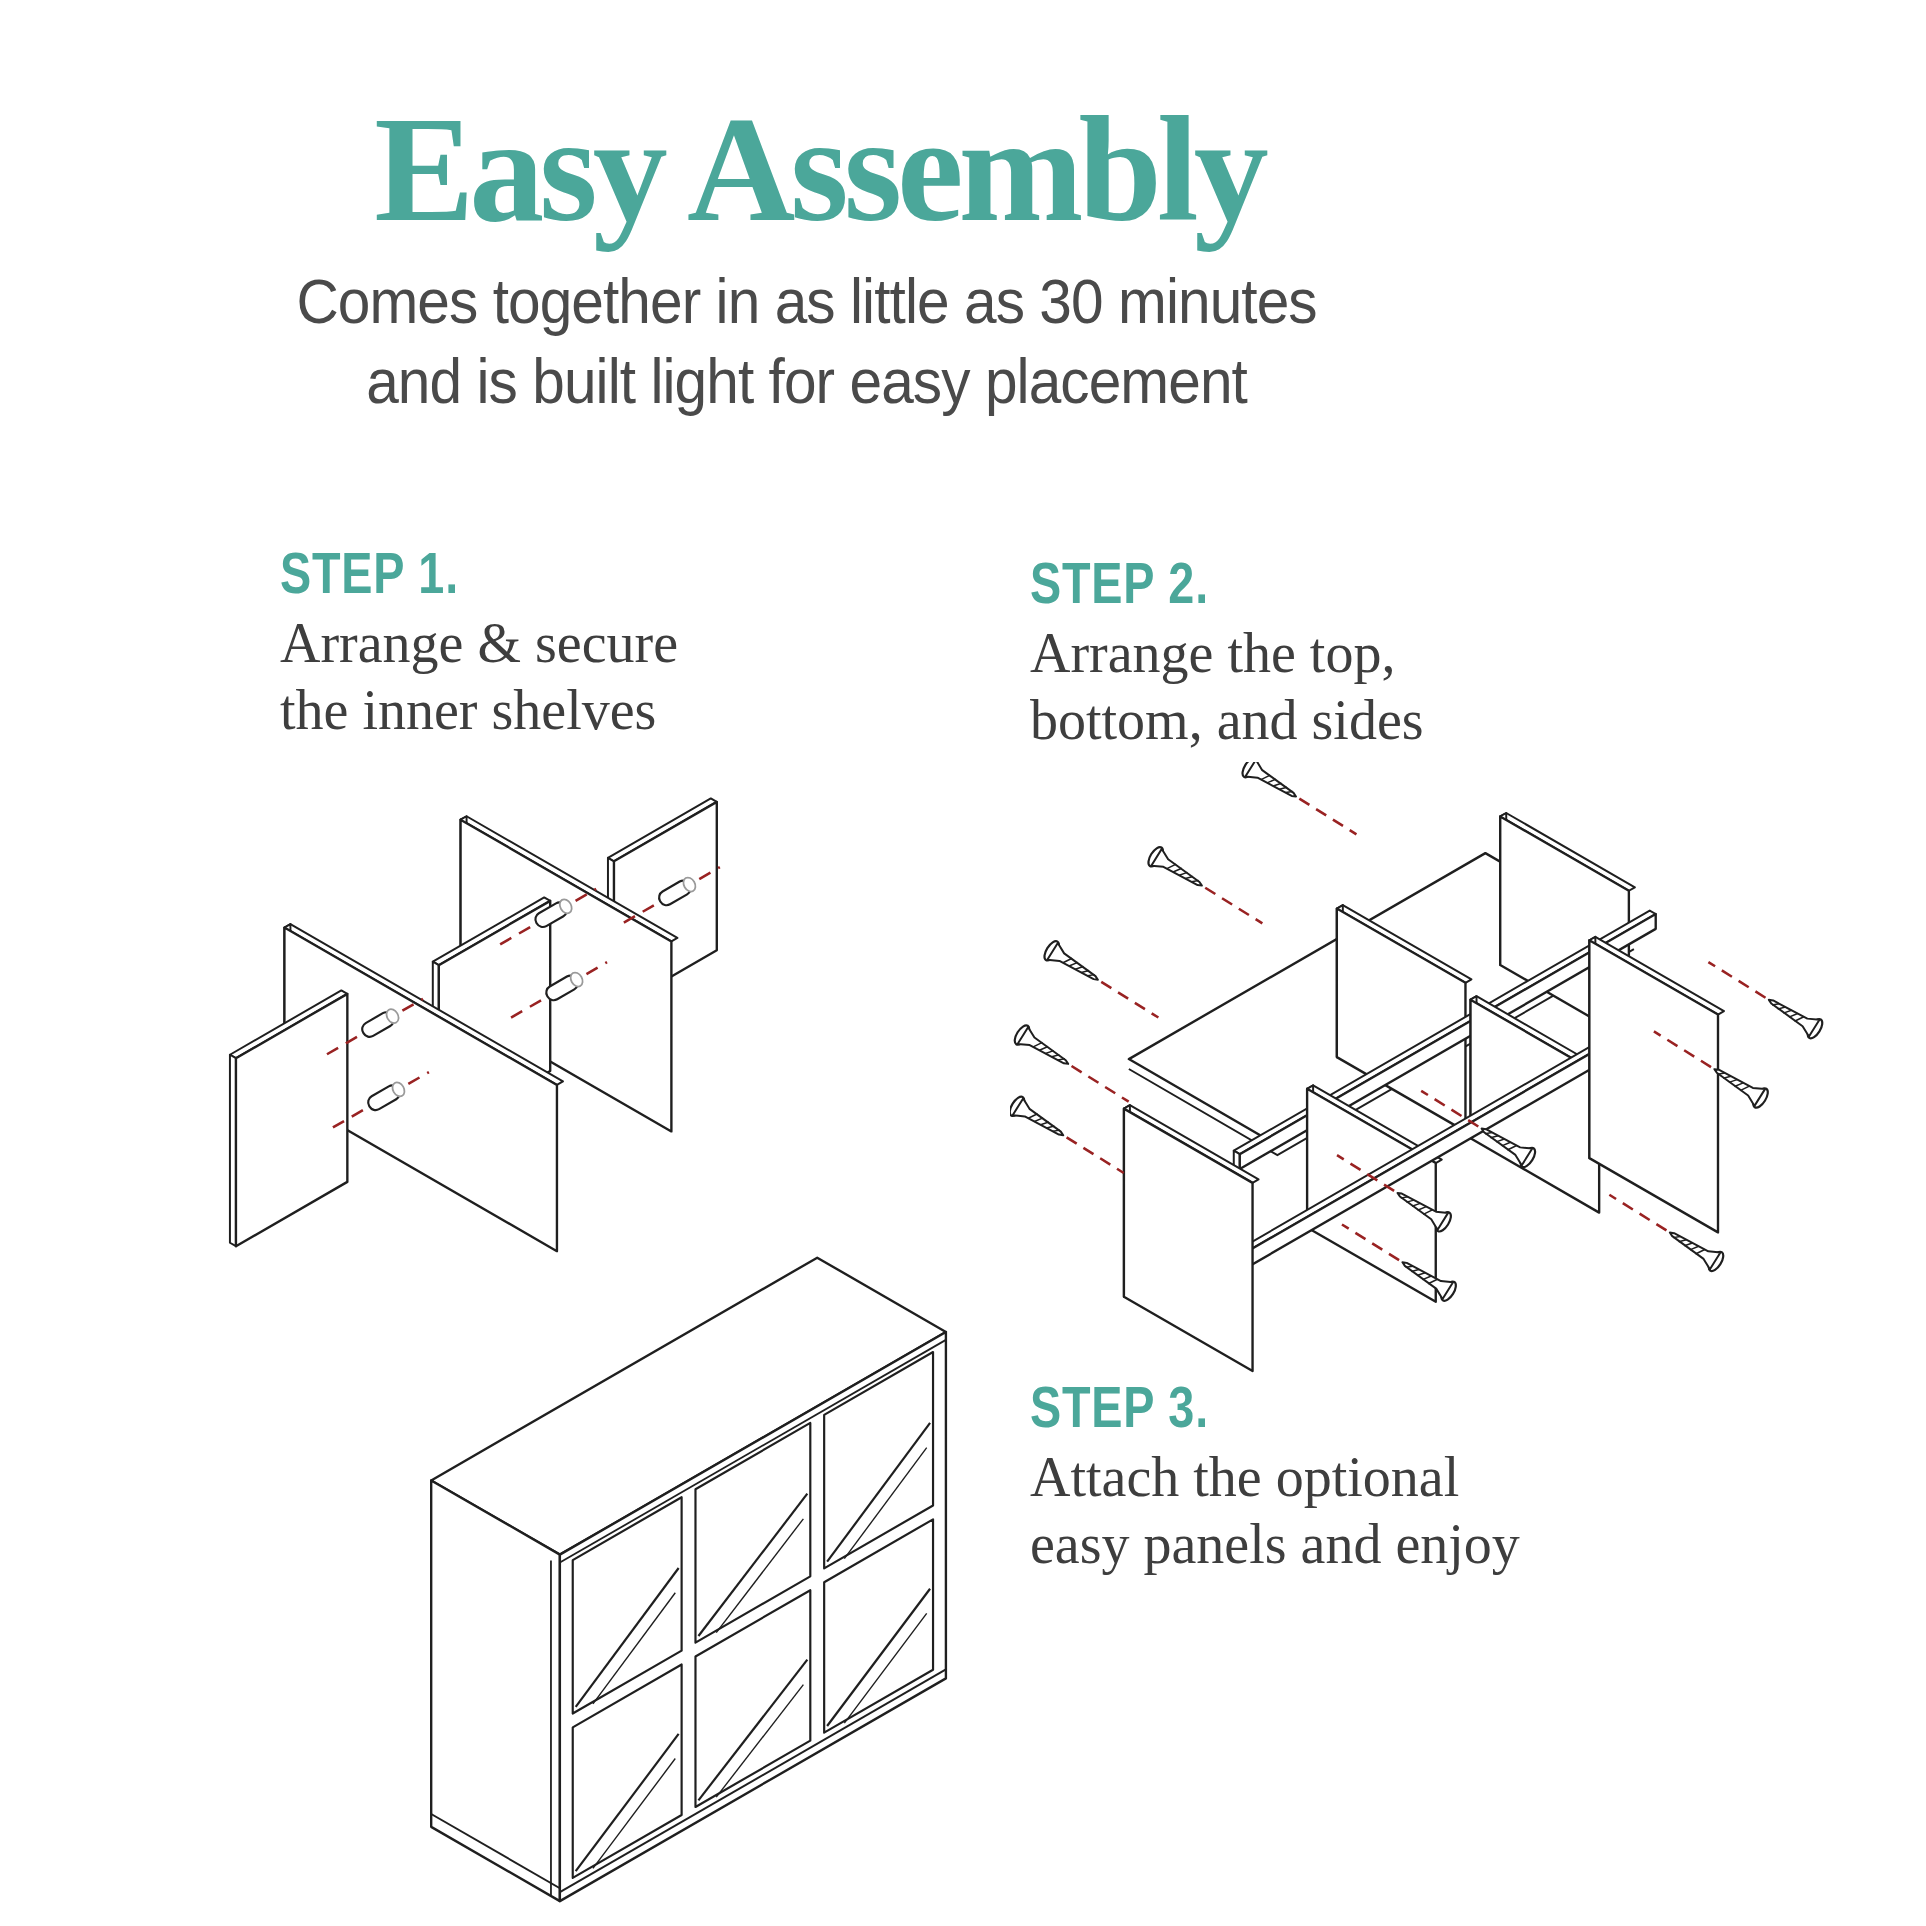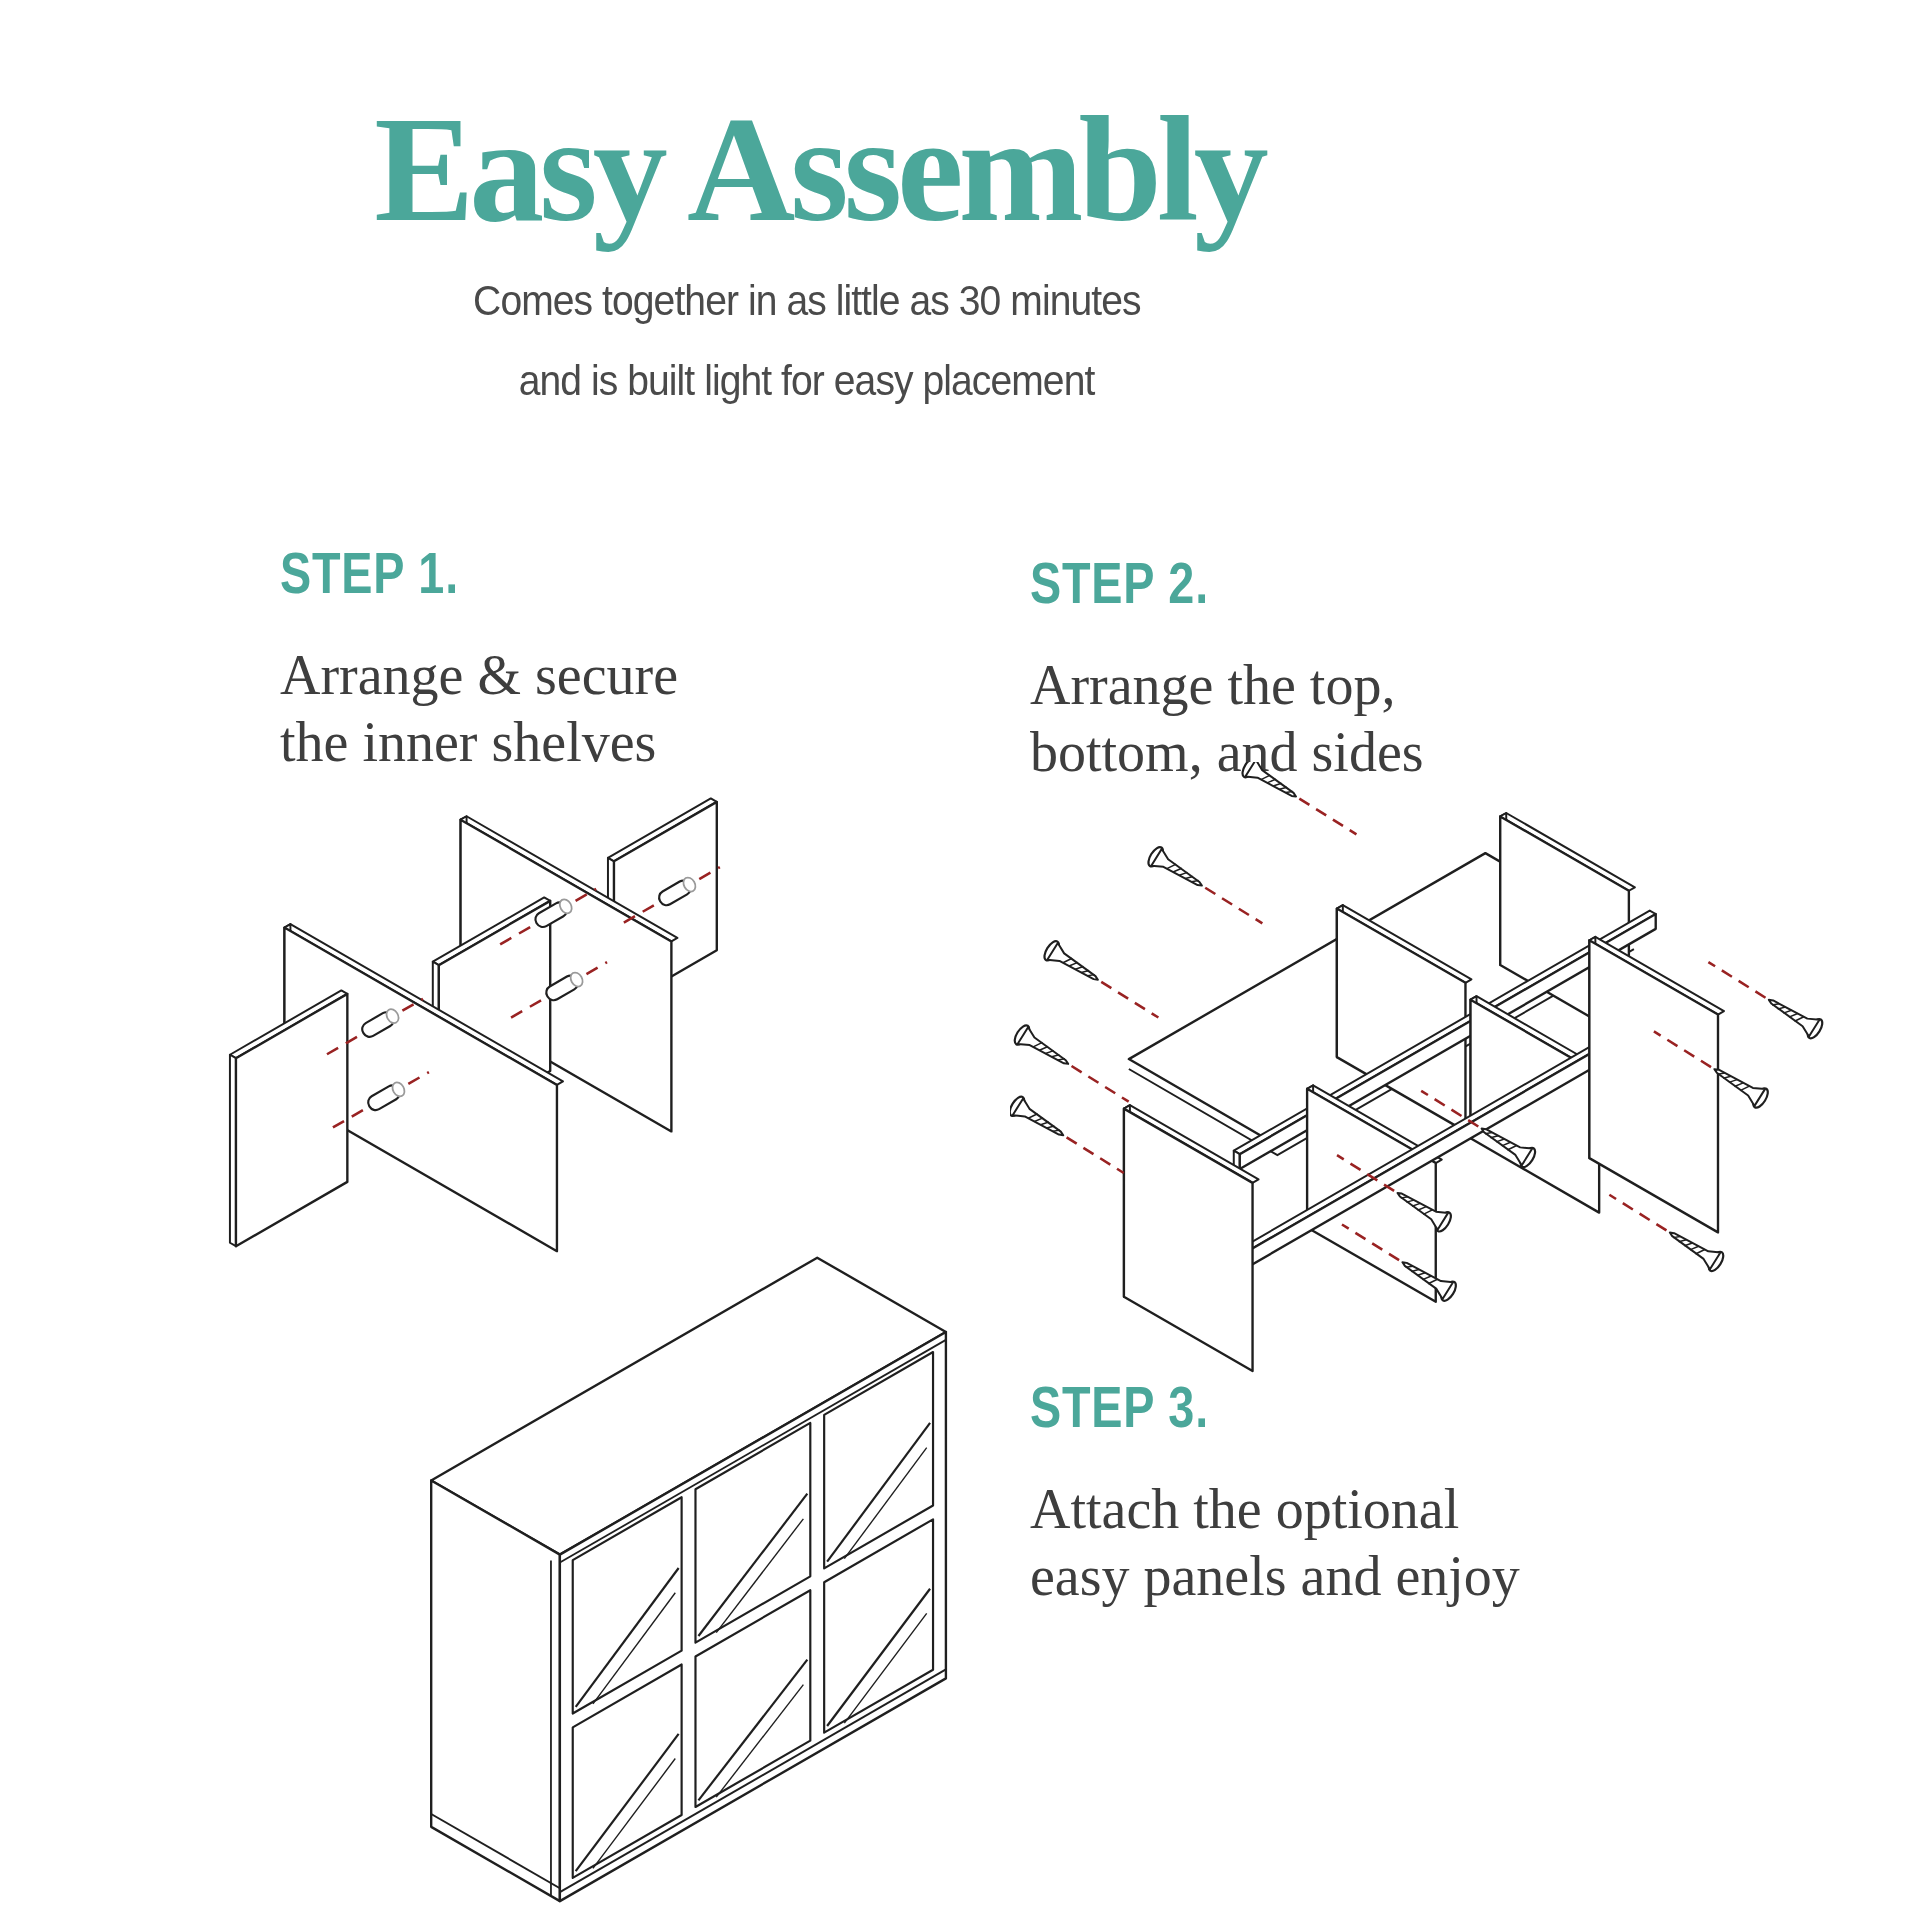--- a/index.html
+++ b/index.html
@@ -2,27 +2,27 @@
 <html style="--accent: #4ba79a; --subtitle: #4a4a4a; --bodytext: #3e3e3e;"><head>
 <meta charset="utf-8">
 <style>
   html,body{margin:0;padding:0;background:#ffffff;}
   .canvas{position:relative;width:1927px;height:1927px;background:#ffffff;overflow:hidden;
           font-family:"Liberation Sans",sans-serif;}
   .title{position:absolute;top:83px;left:0;width:1638px;text-align:center;
          font-family:"Liberation Serif",serif;font-weight:700;font-size:150px;
          letter-spacing:-5px;color:var(--accent,#4ba79a);}
   .subtitle{position:absolute;top:261px;left:0;width:1613px;text-align:center;
-            font-size:42px;line-height:80px;color:var(--subtitle,#4a4a4a);letter-spacing:-1px;}
+            font-size:63px;line-height:80px;color:var(--subtitle,#4a4a4a);letter-spacing:-1px;}
   .subtitle .sq{display:inline-block;transform:scaleX(0.93);transform-origin:center;white-space:nowrap;}
   .step{position:absolute;}
   .step-label{display:inline-block;font-weight:700;font-size:57px;letter-spacing:1px;
               color:var(--accent,#4ba79a);transform:scaleX(0.82);transform-origin:left center;white-space:nowrap;}
   .step-desc{font-family:"Liberation Serif",serif;font-size:56px;line-height:67px;
-             color:var(--bodytext,#3e3e3e);margin-top:36px;white-space:nowrap;}
+             color:var(--bodytext,#3e3e3e);margin-top:4px;white-space:nowrap;}
   .illu{position:absolute;}
   #step1-art{left:228px;top:792px;}
   #step2-art{left:1010px;top:762px;}
   #step3-art{left:347px;top:1228px;}
   #step1-block{left:280px;top:540px;}
   #step2-block{left:1030px;top:550px;}
   #step3-block{left:1030px;top:1374px;}
 </style>
 </head>
 <body>

